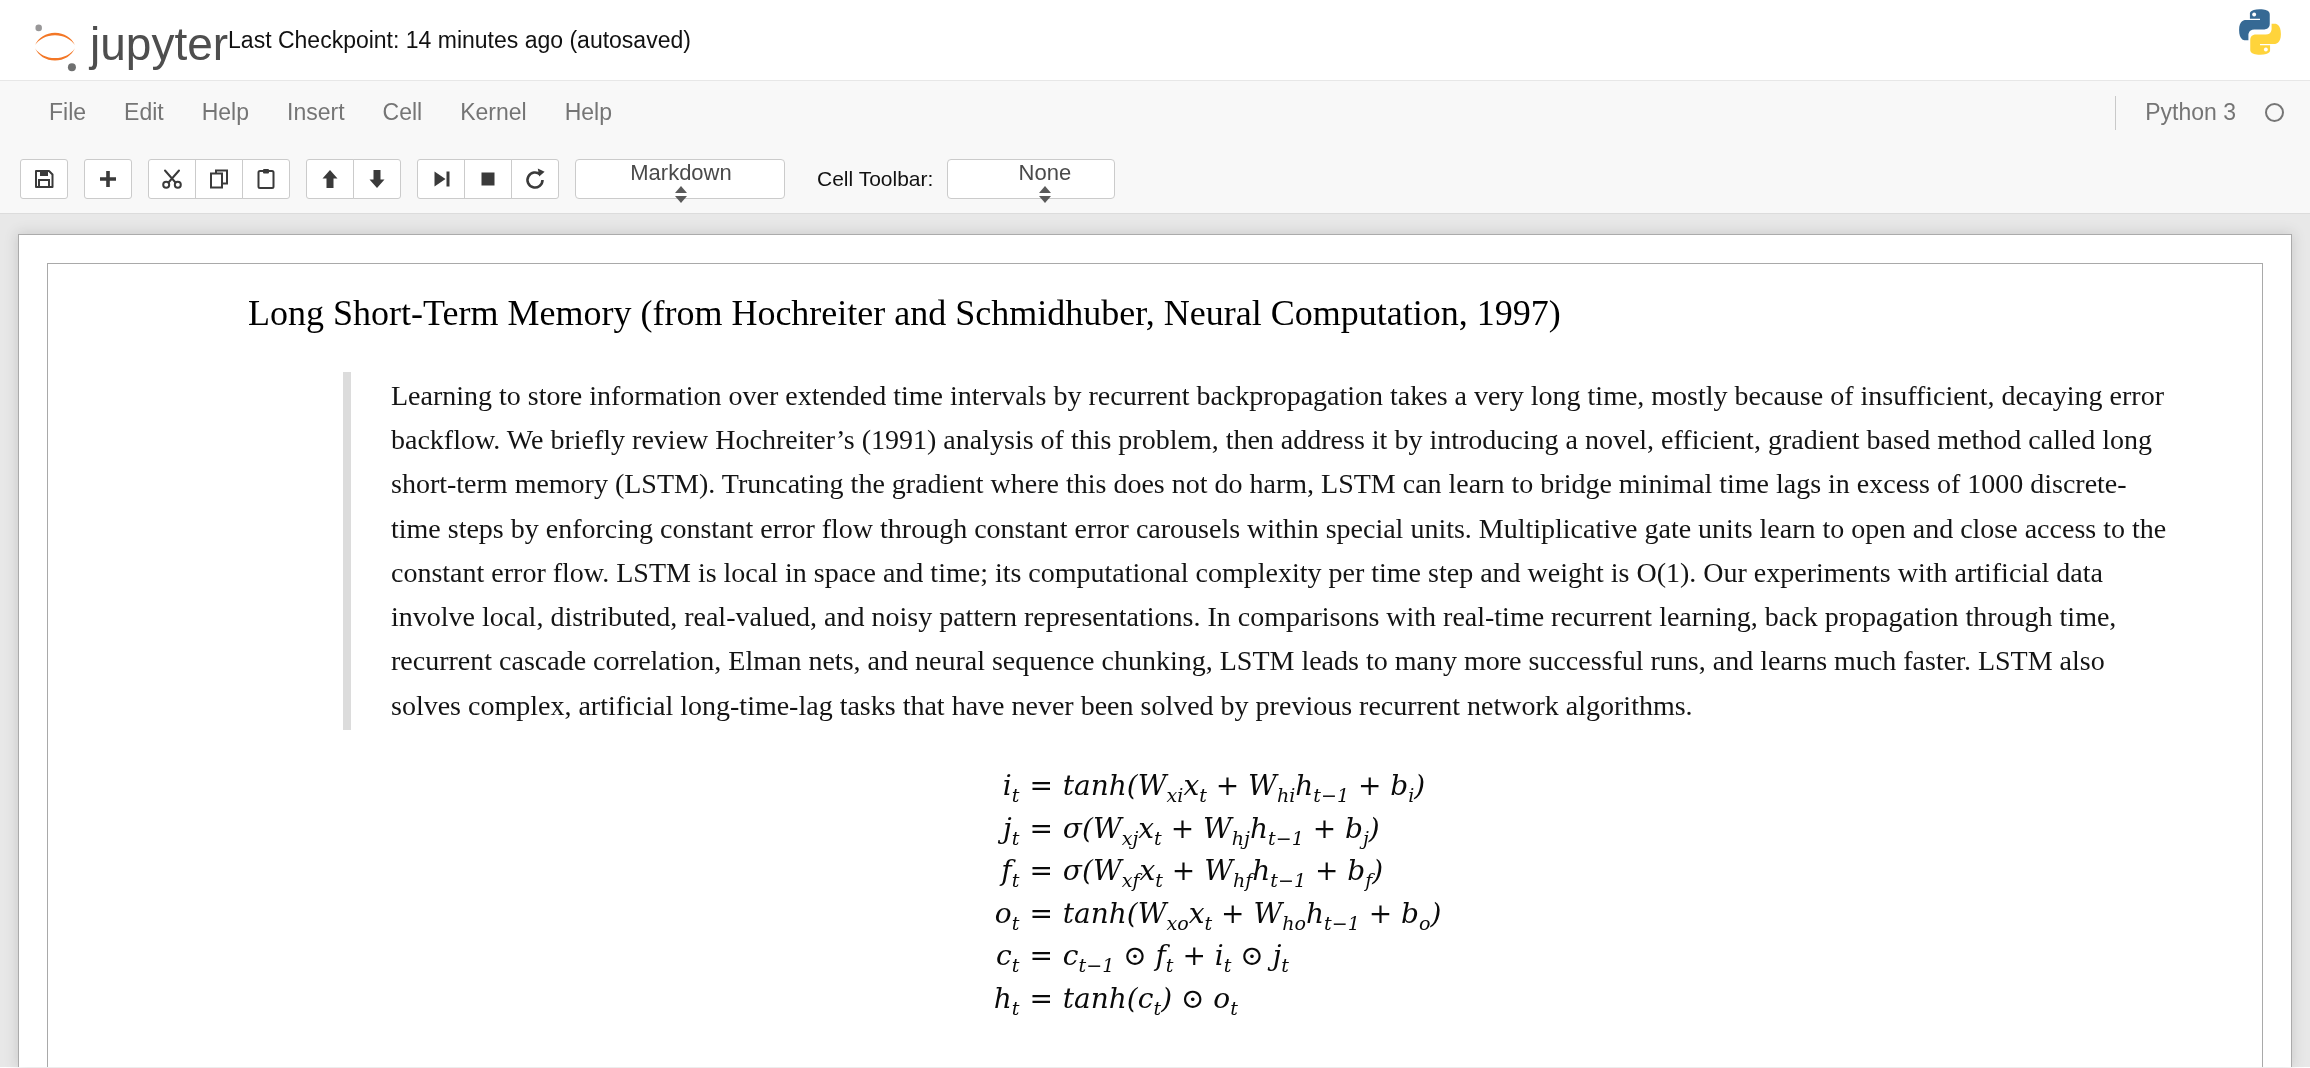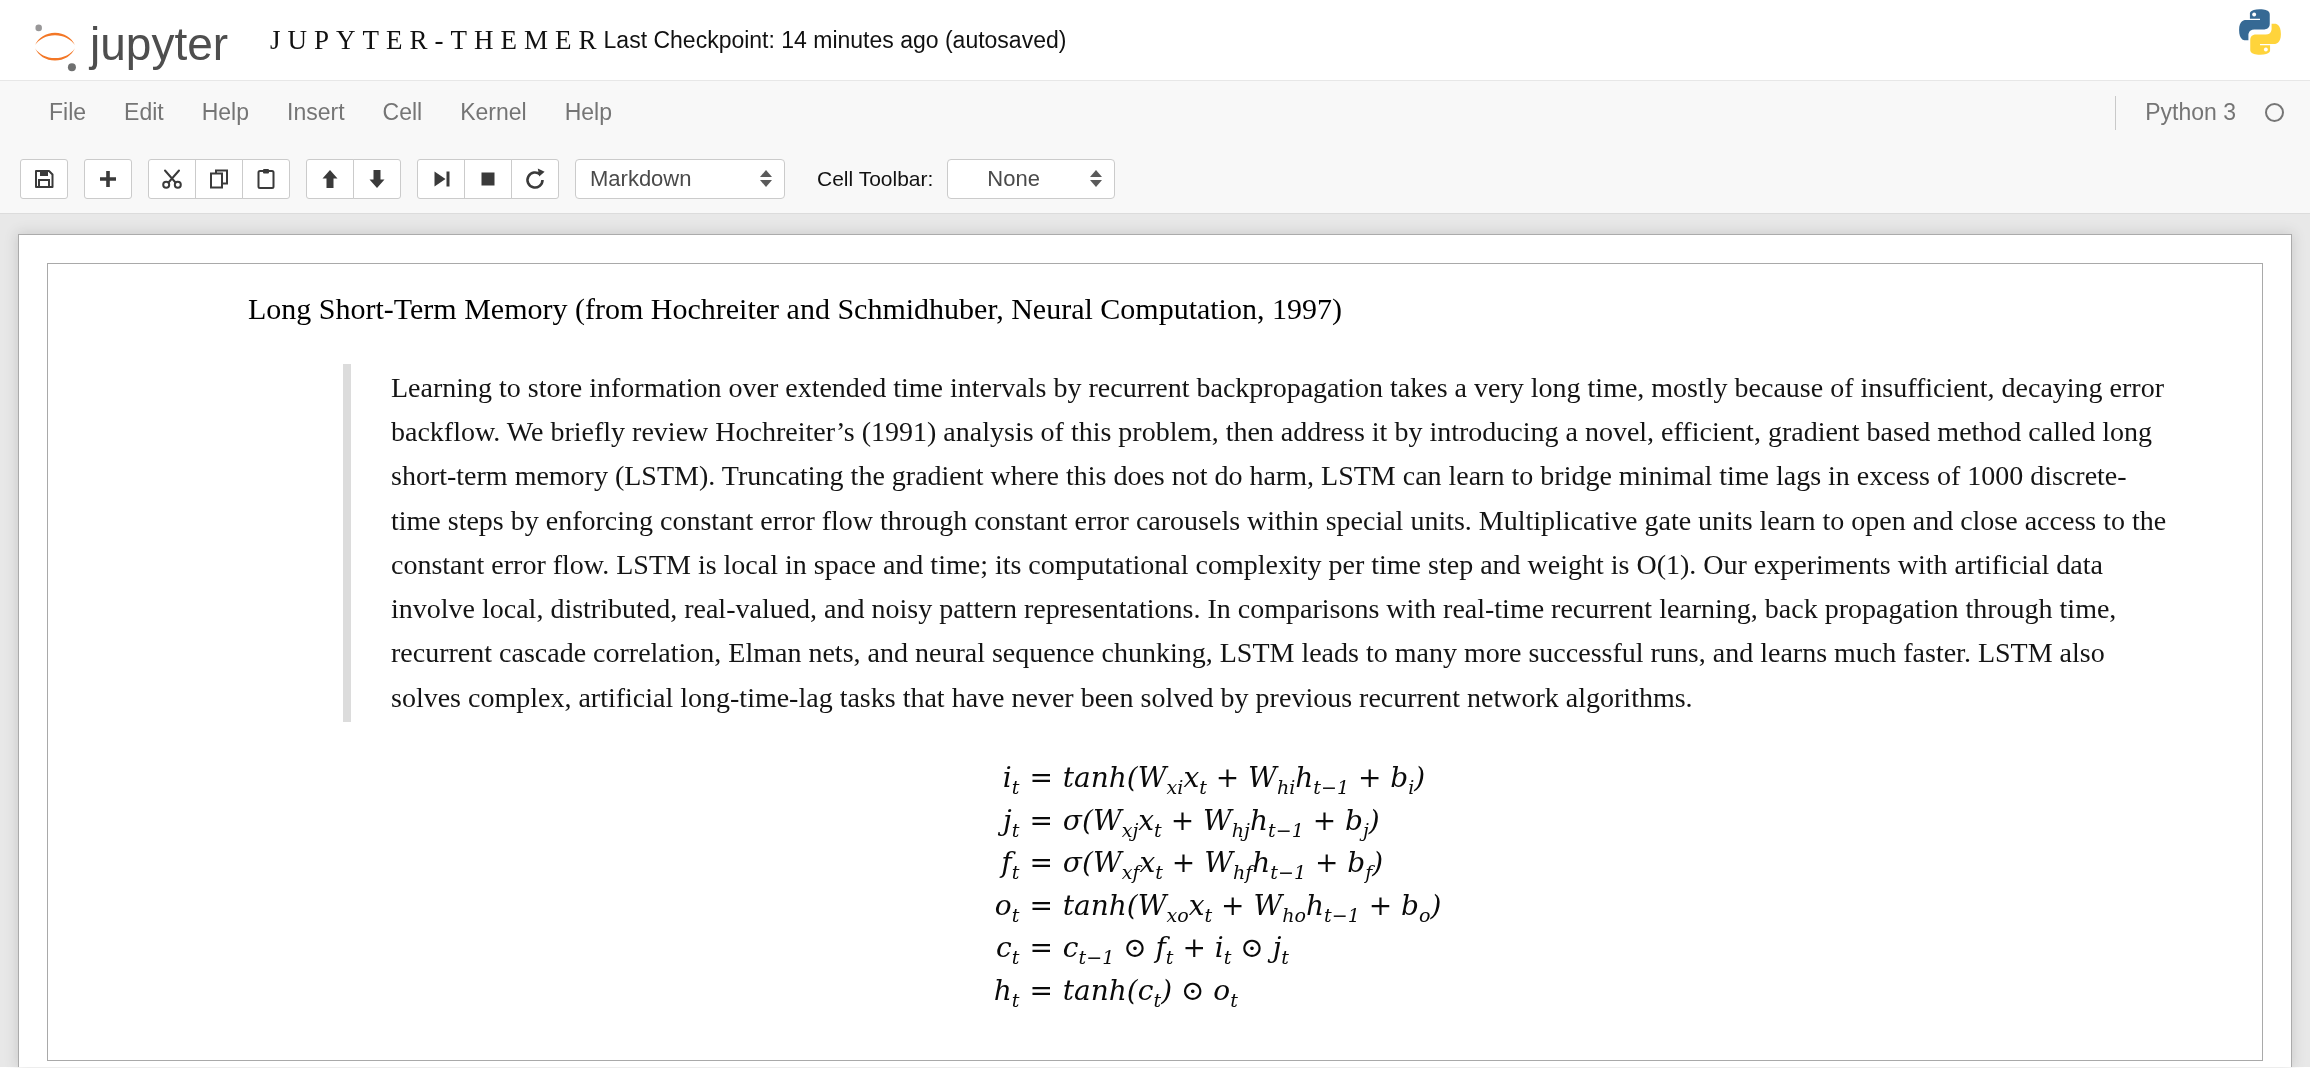--- a/index.html
+++ b/index.html
@@ -28,33 +28,33 @@
   .kernel-status { width: 19px; height: 19px; border: 2px solid #767676; border-radius: 50%; background: #f8f8f8; }
 
   
   .toolbar { height: 70px; display: flex; align-items: center; background: #f8f8f8; border-bottom: 1px solid #dcdcdc; padding-left: 20px; }
   .btn-group { display: flex; margin-right: 16px; }
   .tbtn { appearance: none; font: inherit; background: #fff; border: 1px solid #cbcbcb; height: 40px; width: 48px; border-radius: 3px; display: flex; align-items: center; justify-content: center; padding: 0; cursor: pointer; }
   .btn-group .tbtn + .tbtn { margin-left: -1px; }
   .btn-group .tbtn:first-child:not(:last-child) { border-radius: 3px 0 0 3px; }
   .btn-group .tbtn:last-child:not(:first-child) { border-radius: 0 3px 3px 0; }
   .btn-group .tbtn:not(:first-child):not(:last-child) { border-radius: 0; }
-  .select { height: 40px; width: 210px; display: flex; align-items: center; justify-content: space-between; padding: 0 12px 0 14px; font-size: 22px; color: #4a4a4a; border: 1px solid #cbcbcb; border-radius: 4px; background: #fff; cursor: pointer; }
+  .select { height: 40px; width: 210px; display: flex; align-items: center; justify-content: space-between; padding: 0 12px 0 14px; font-size: 22px; color: #4a4a4a; border: 1px solid #cbcbcb; border-radius: 4px; background: #fff; cursor: pointer; flex-direction: column; }
   .select-sm { width: 168px; padding-left: 39px; }
   .spinner { display: flex; flex-direction: column; align-items: center; gap: 3px; }
   .spinner i { display: block; width: 0; height: 0; border-left: 6px solid transparent; border-right: 6px solid transparent; }
   .spinner i.up { border-bottom: 7px solid #5a5a5a; }
   .spinner i.dn { border-top: 7px solid #5a5a5a; }
   .ct-label { margin: 0 14px 0 32px; font-size: 21px; color: #111; white-space: nowrap; }
 
   
   .page { background: #e8e8e8; height: 853px; padding: 20px 18px 0; }
   .nb-container { background: #fff; height: 100%; border: 1px solid #ababab; border-bottom: none; box-shadow: 0 0 12px 1px rgba(87,87,87,0.2); padding: 28px 28px 0; overflow: hidden; }
   .cell { border: 1px solid #a9a9a9; padding: 28px 75px 46px 200px; background: #fff; cursor: pointer; }
-  .cell-heading { font-family: "Liberation Serif", serif; font-size: 30px; font-weight: normal; margin: 0; color: #000; }
+  .cell-heading { font-family: "Liberation Serif", serif; font-size: 36px; font-weight: normal; margin: 0; color: #000; }
   .abstract { margin: 38px 20px 0 95px; border-left: 8px solid #dcdcdc; padding: 2px 0 2px 40px; font-family: "Liberation Serif", serif; font-size: 28px; line-height: 1.58; color: #141414; text-align: left; }
 
   
   .equations { margin-top: 36px; display: grid; grid-template-columns: max-content max-content max-content; justify-content: center; font-family: "DejaVu Serif", serif; font-style: italic; font-size: 28px; line-height: 1.42; color: #0a0a0a; }
   .eq-l { justify-self: end; text-align: center; }
   .eq-eq { padding: 0 10px; }
   .equations sub { font-size: 68%; }
 
   svg .st { stroke: #3a3a3a; stroke-width: 2; fill: none; }
 </style>
@@ -64,21 +64,20 @@
 <header class="header">
   <div class="logo">
     <svg width="54" height="58" viewBox="0 0 44 48">
       <circle cx="8.5" cy="9" r="2.7" fill="#989798"></circle>
       <circle cx="36" cy="41.5" r="3.3" fill="#6f7070"></circle>
       <path d="M22 13 c-7.5 0 -13.9 4.2 -16.5 10.2 c3.3 -4.9 9.4 -8.2 16.5 -8.2 c7.1 0 13.2 3.3 16.5 8.2 C35.9 17.2 29.5 13 22 13 z" fill="#F37726"></path>
       <path d="M22 36 c7.5 0 13.9 -4.2 16.5 -10.2 c-3.3 4.9 -9.4 8.2 -16.5 8.2 c-7.1 0 -13.2 -3.3 -16.5 -8.2 C8.1 31.8 14.5 36 22 36 z" fill="#F37726"></path>
     </svg>
     <span class="logo-text">jupyter</span>
   </div>
-  <span class="nb-title">JUPYTER-THEMER</span>
   <span class="checkpoint">Last Checkpoint: 14 minutes ago (autosaved)</span>
   <svg class="py-logo" viewBox="0 0 48 48">
     <path d="M23.8 3 c-9.7 0 -9.1 4.2 -9.1 4.2 v4.5 h9.3 v1.3 H10.9 c0 0 -6.2 -0.7 -6.2 9.2 c0 9.9 5.4 9.5 5.4 9.5 h3.2 v-4.6 c0 0 -0.2 -5.4 5.3 -5.4 h9.2 c0 0 5.2 0.1 5.2 -5 V7.7 c0 0 0.8 -4.7 -9.2 -4.7 z" fill="#366994"></path>
     <circle cx="18.6" cy="7.9" r="1.8" fill="#fff"></circle>
     <path d="M24.2 45 c9.7 0 9.1 -4.2 9.1 -4.2 v-4.5 H24 v-1.3 h13.1 c0 0 6.2 0.7 6.2 -9.2 c0 -9.9 -5.4 -9.5 -5.4 -9.5 h-3.2 v4.6 c0 0 0.2 5.4 -5.3 5.4 h-9.2 c0 0 -5.2 -0.1 -5.2 5 v8.8 c0 0 -0.8 4.9 9.2 4.9 z" fill="#FFD43B"></path>
     <circle cx="29.4" cy="40.1" r="1.8" fill="#fff"></circle>
   </svg>
 </header>
 
 <nav class="menubar">

